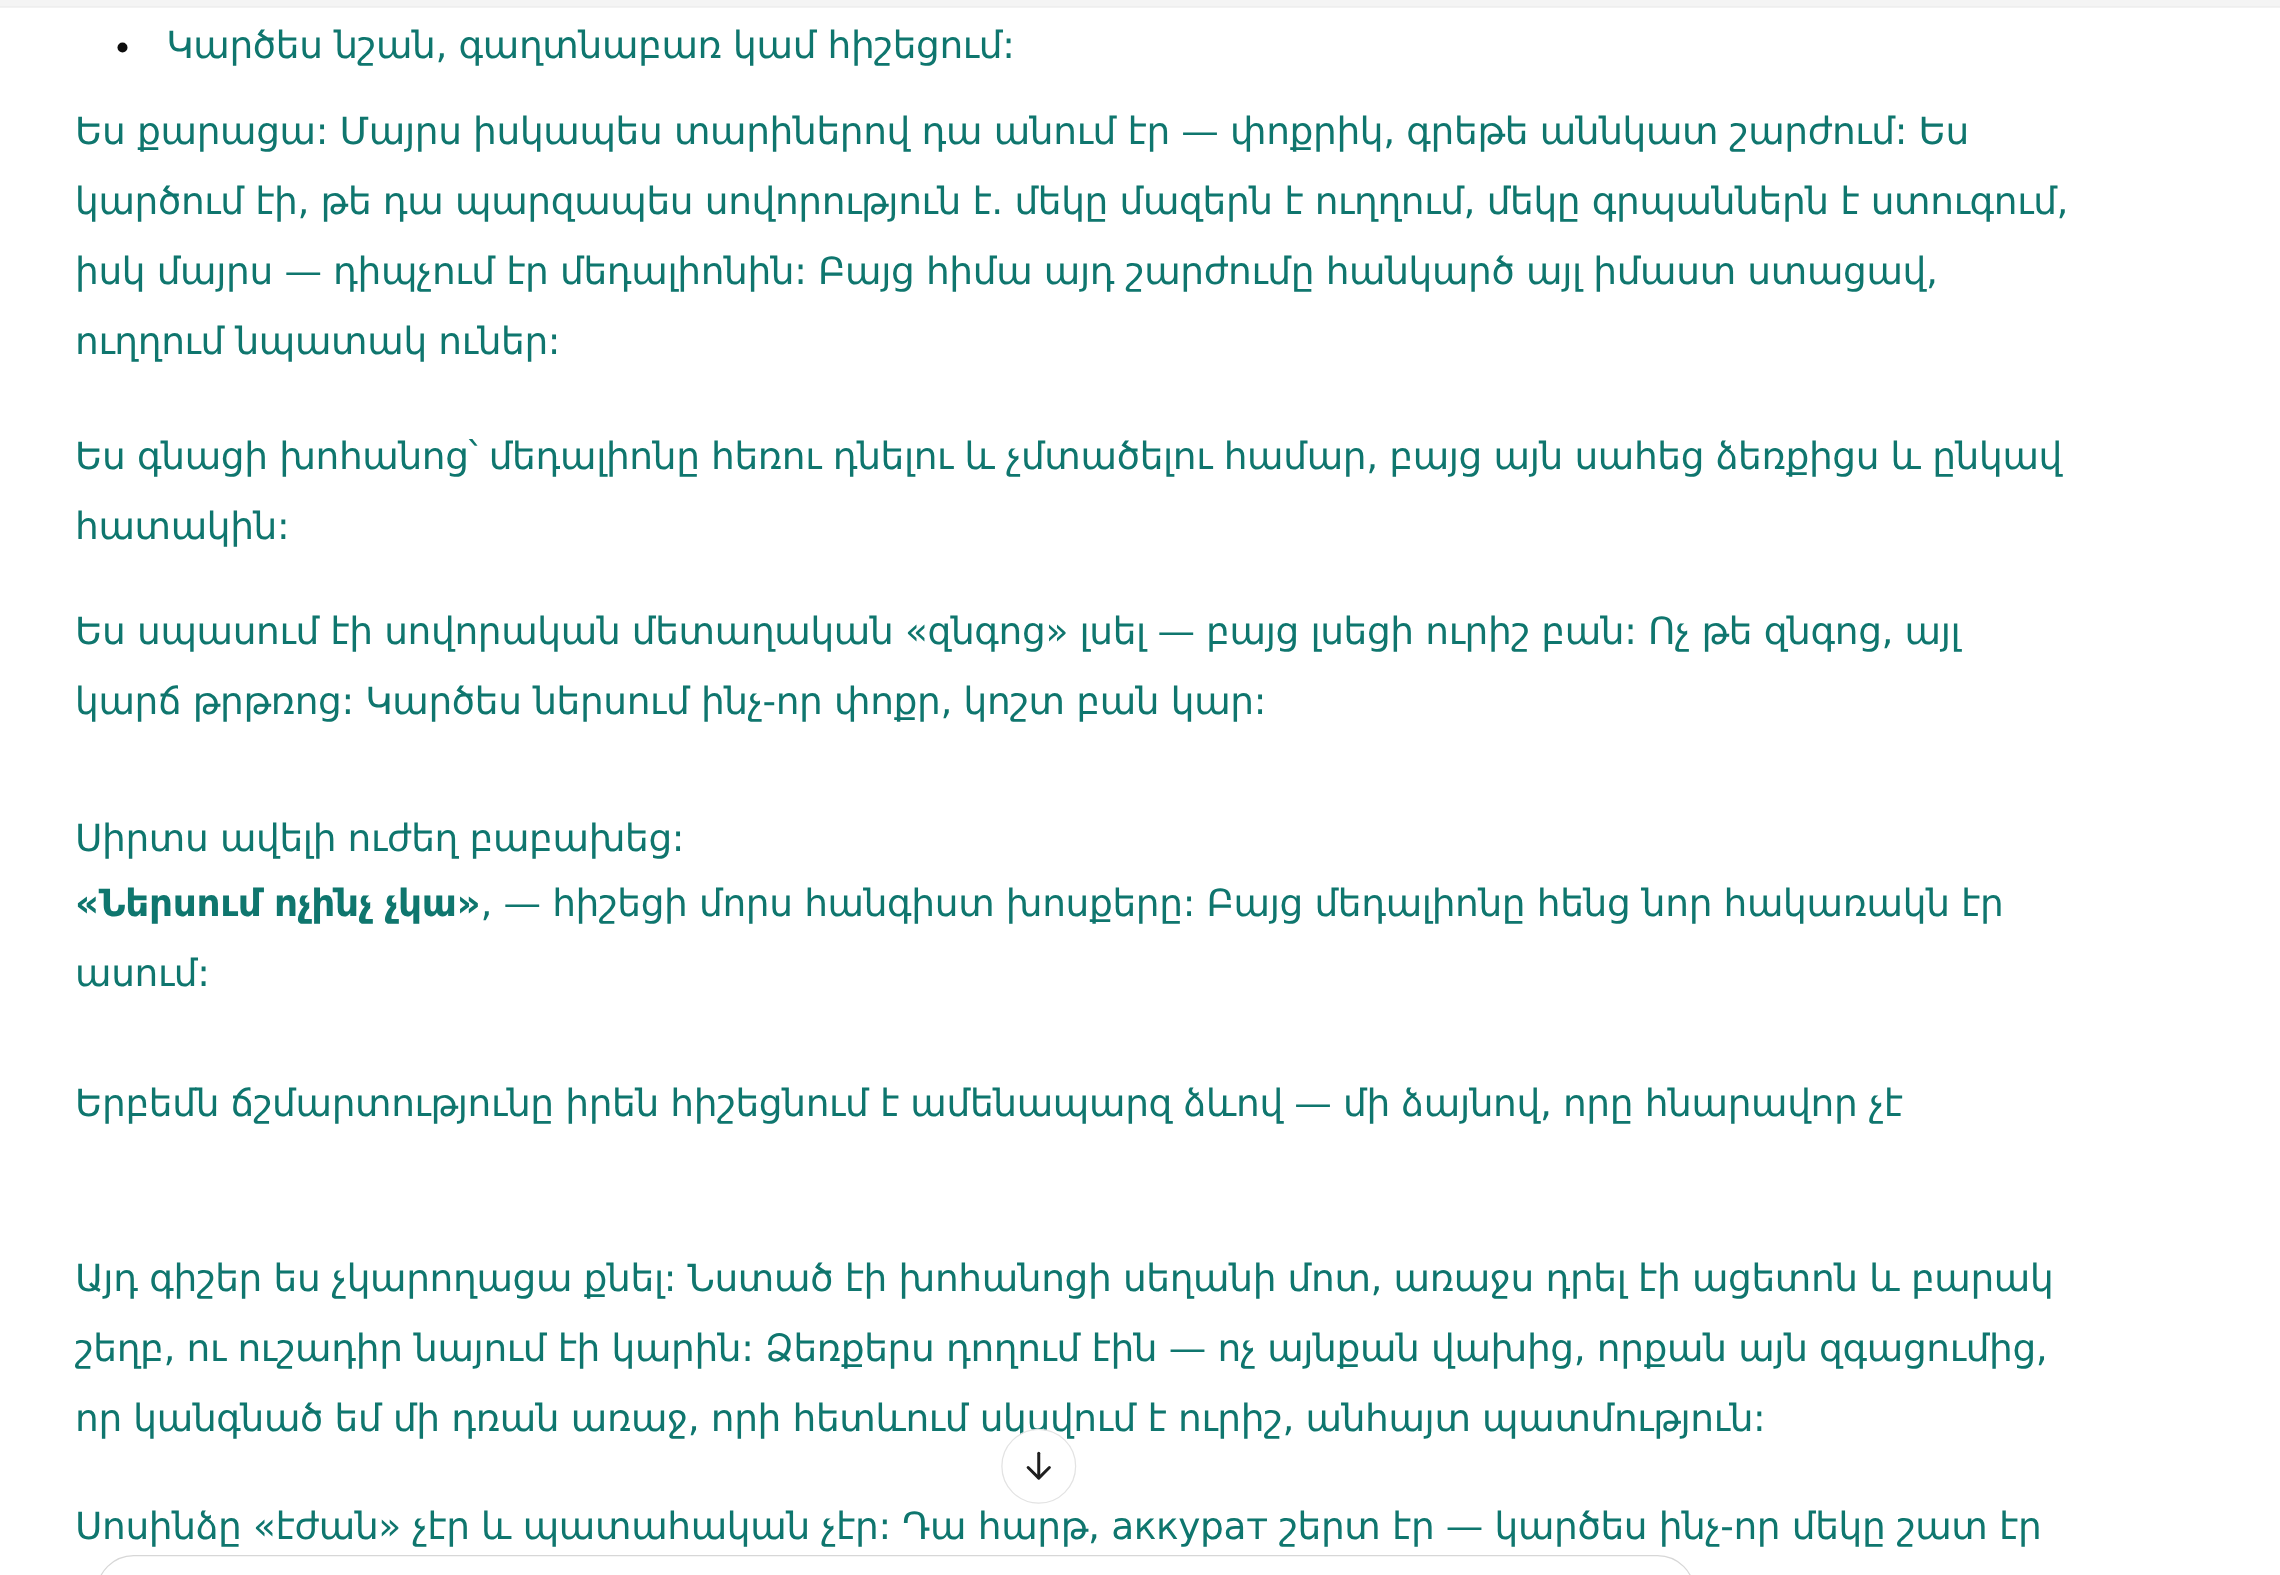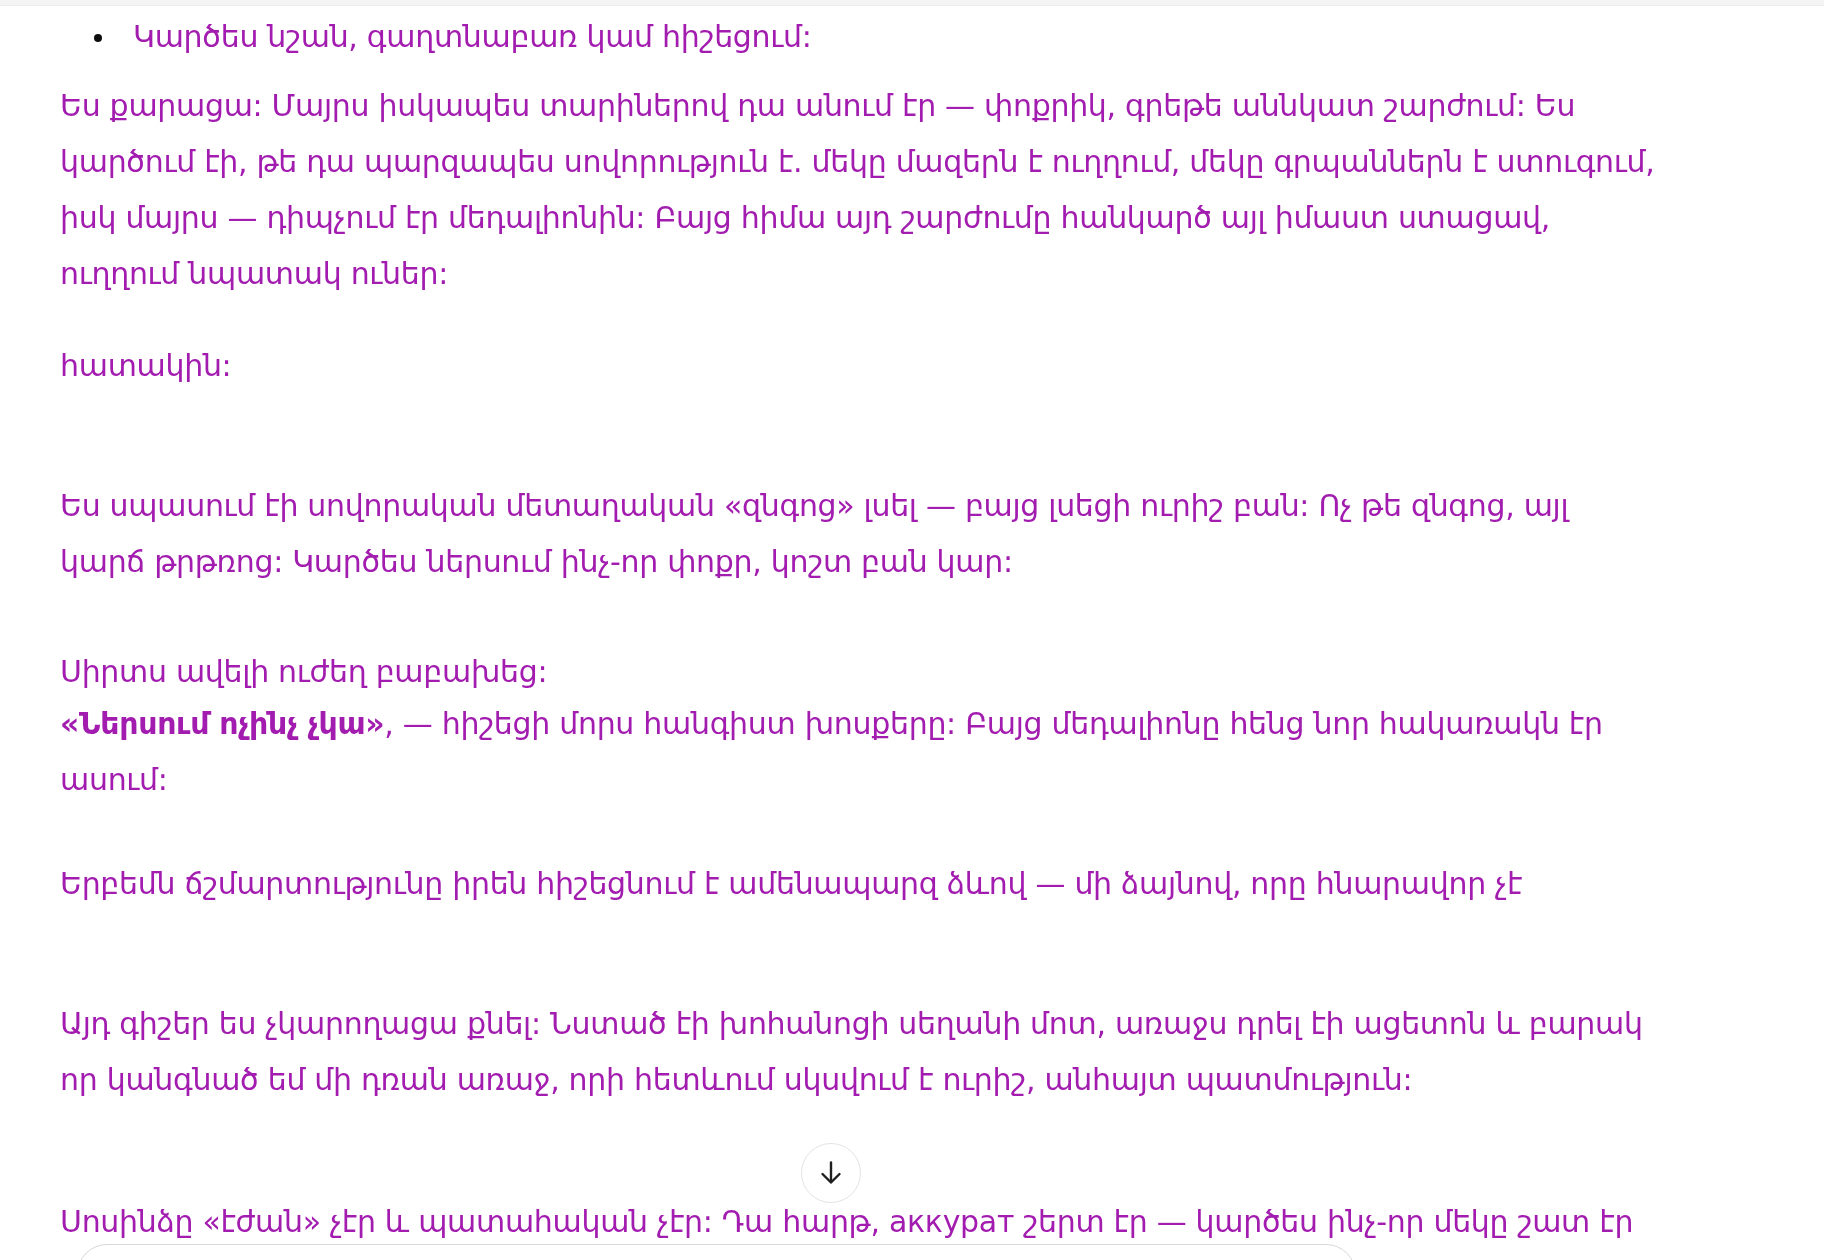--- a/index.html
+++ b/index.html
@@ -28,21 +28,21 @@
   .content {
     position: absolute;
     left: 60px;
     top: 0;
     right: 0;
     height: 100%;
   }
   .para {
     position: absolute;
     left: 0;
-    color: #a21caf;
+    color: #0f766e;
     font-size: 30px;
     line-height: 56px;
     letter-spacing: -0.3px;
     white-space: nowrap;
   }
   .para .line { height: 56px; }
   .para .bold { font-weight: 700; }
   .para.bullet { left: 73px; }
   .para.bullet .dot {
     position: absolute;
@@ -93,38 +93,40 @@
         <span class="dot"></span>
         <div class="line"><span>Կարծես նշան, գաղտնաբառ կամ հիշեցում:</span></div>
       </div>
       <div class="para" style="top: 78px;">
         <div class="line"><span>Ես քարացա: Մայրս իսկապես տարիներով դա անում էր — փոքրիկ, գրեթե աննկատ շարժում: Ես</span></div>
         <div class="line"><span>կարծում էի, թե դա պարզապես սովորություն է. մեկը մազերն է ուղղում, մեկը գրպաններն է ստուգում,</span></div>
         <div class="line"><span>իսկ մայրս — դիպչում էր մեդալիոնին: Բայց հիմա այդ շարժումը հանկարծ այլ իմաստ ստացավ,</span></div>
         <div class="line"><span>ուղղում նպատակ ուներ:</span></div>
       </div>
       <div class="para" style="top: 338px;">
+        <div class="line"><span>Ես գնացի խոհանոց՝ մեդալիոնը հեռու դնելու և չմտածելու համար, բայց այն սահեց ձեռքիցս և ընկավ</span></div>
         <div class="line"><span>հատակին:</span></div>
       </div>
       <div class="para" style="top: 478px;">
         <div class="line"><span>Ես սպասում էի սովորական մետաղական «զնգոց» լսել — բայց լսեցի ուրիշ բան: Ոչ թե զնգոց, այլ</span></div>
         <div class="line"><span>կարճ թրթռոց: Կարծես ներսում ինչ-որ փոքր, կոշտ բան կար:</span></div>
       </div>
       <div class="para" style="top: 644px;">
         <div class="line"><span>Սիրտս ավելի ուժեղ բաբախեց:</span></div>
       </div>
       <div class="para" style="top: 696px;">
         <div class="line"><span class="bold">«Ներսում ոչինչ չկա»</span><span>, — հիշեցի մորս հանգիստ խոսքերը: Բայց մեդալիոնը հենց նոր հակառակն էր</span></div>
         <div class="line"><span>ասում:</span></div>
       </div>
       <div class="para" style="top: 856px;">
         <div class="line"><span>Երբեմն ճշմարտությունը իրեն հիշեցնում է ամենապարզ ձևով — մի ձայնով, որը հնարավոր չէ</span></div>
       </div>
       <div class="para" style="top: 996px;">
         <div class="line"><span>Այդ գիշեր ես չկարողացա քնել: Նստած էի խոհանոցի սեղանի մոտ, առաջս դրել էի ացետոն և բարակ</span></div>
+        <div class="line"><span>շեղբ, ու ուշադիր նայում էի կարին: Ձեռքերս դողում էին — ոչ այնքան վախից, որքան այն զգացումից,</span></div>
         <div class="line"><span>որ կանգնած եմ մի դռան առաջ, որի հետևում սկսվում է ուրիշ, անհայտ պատմություն:</span></div>
       </div>
       <div class="para" style="top: 1194px;">
         <div class="line"><span>Սոսինձը «էժան» չէր և պատահական չէր: Դա հարթ, аккурат շերտ էր — կարծես ինչ-որ մեկը շատ էր</span></div>
       </div>
     </div>
 
   <button class="scroll-down">
     <span style="display:flex">
       <svg width="30" height="30" viewBox="0 0 30 30" fill="none">

